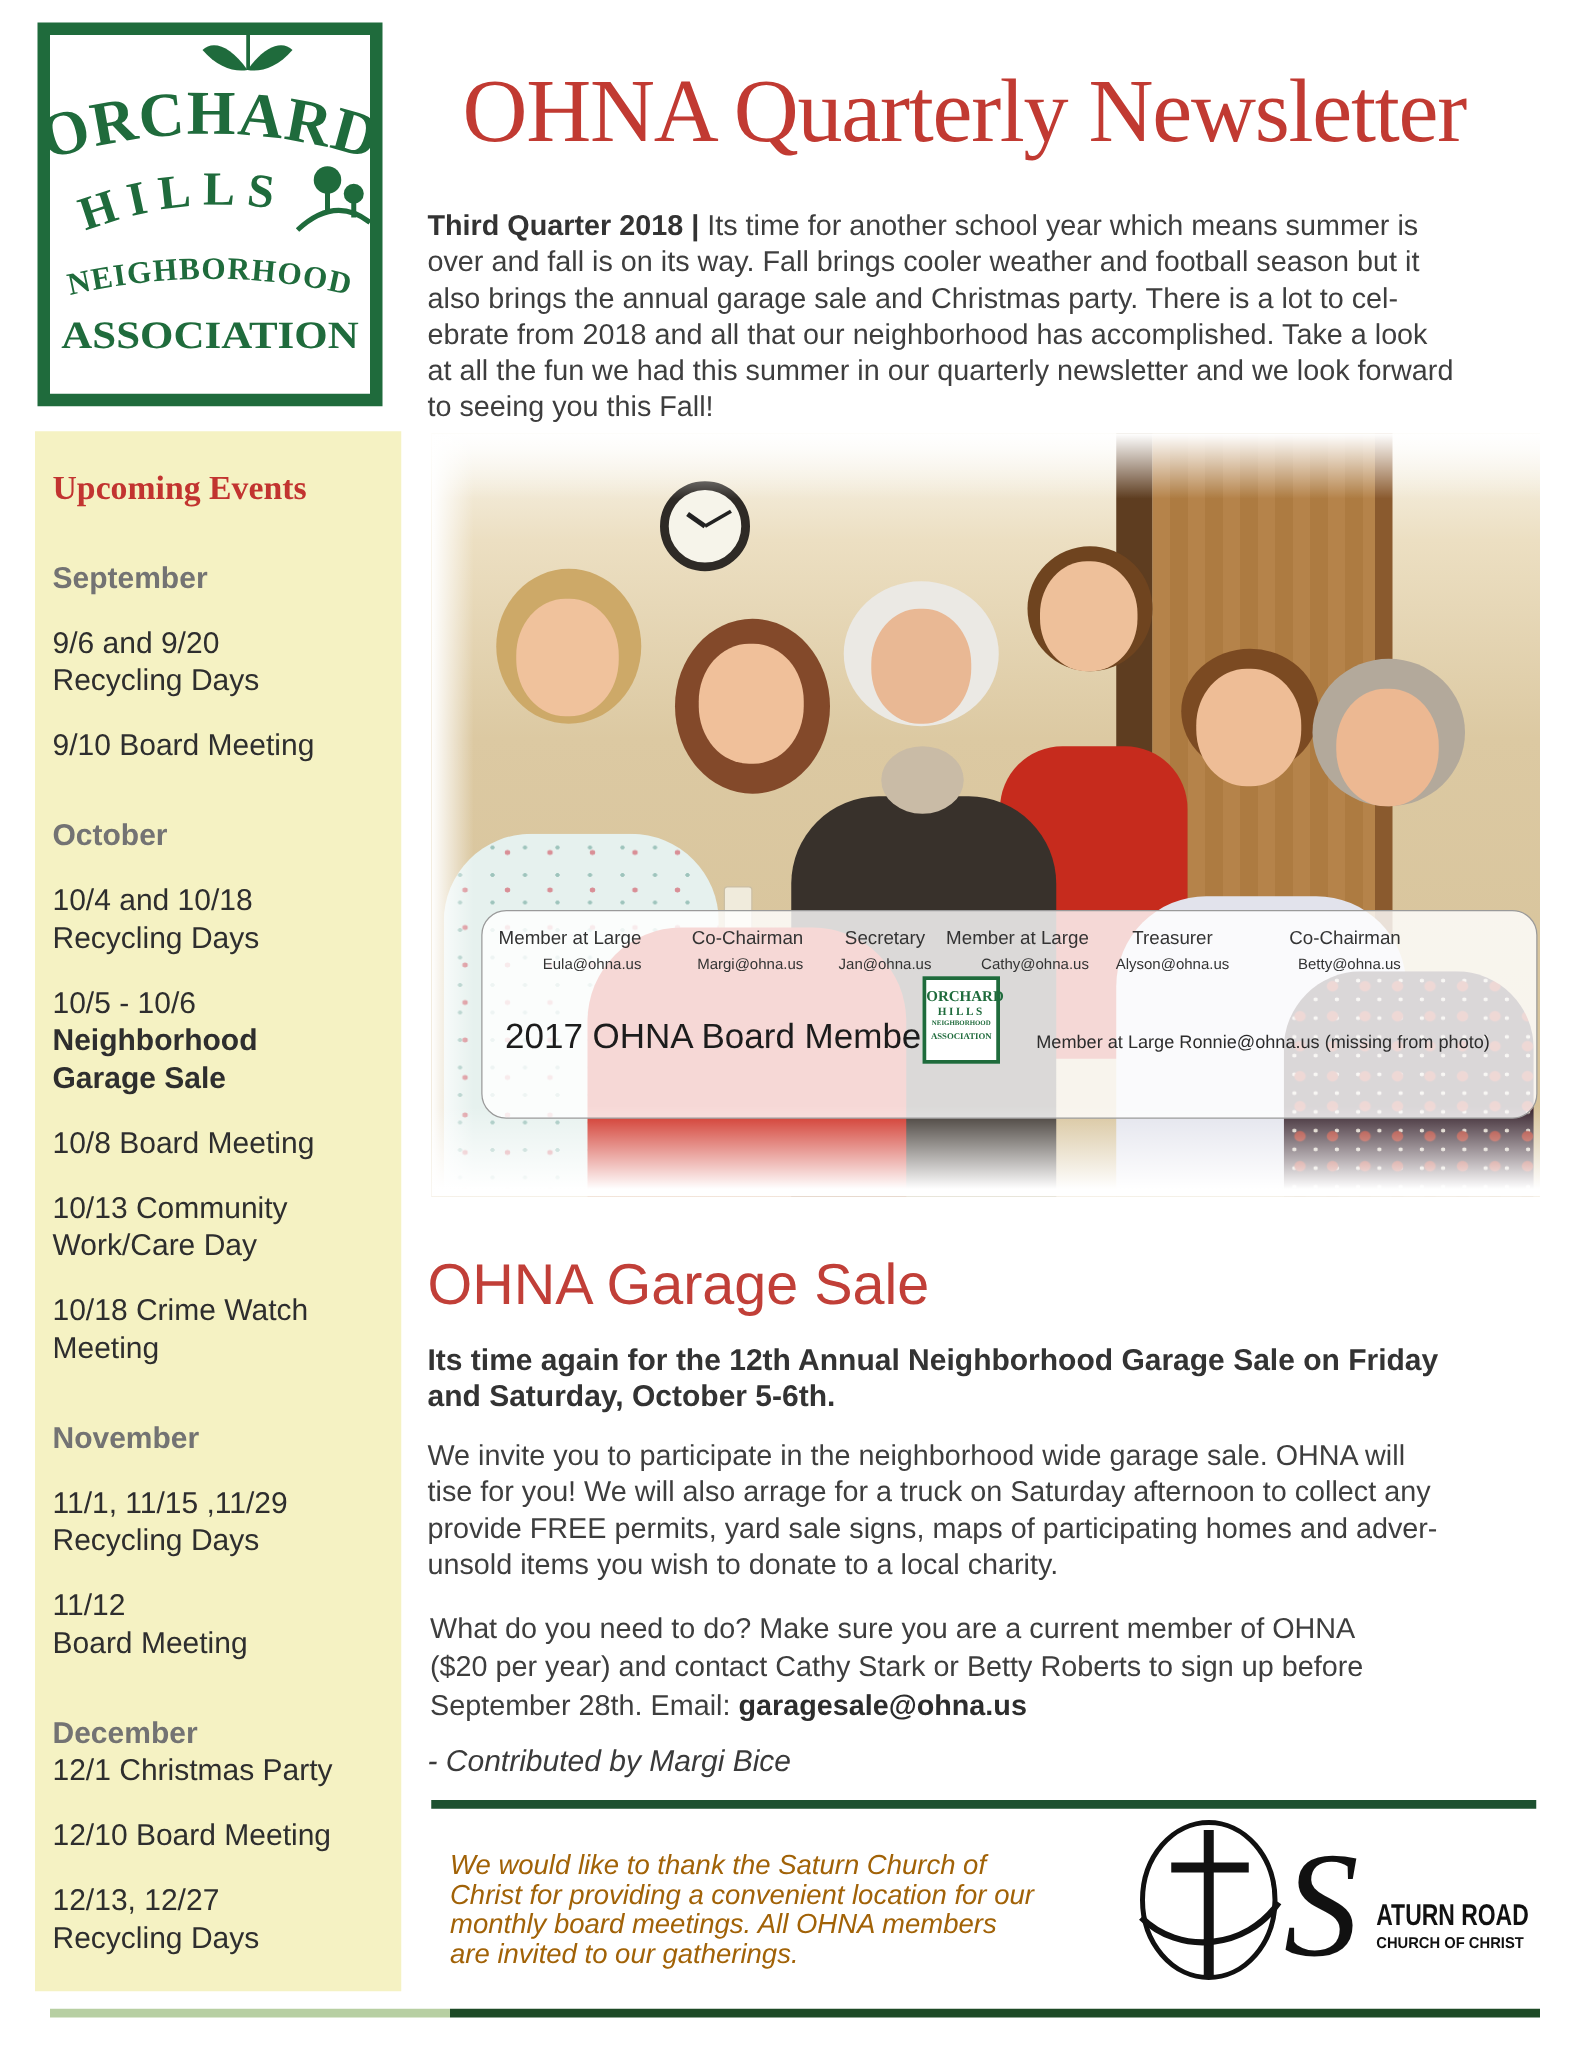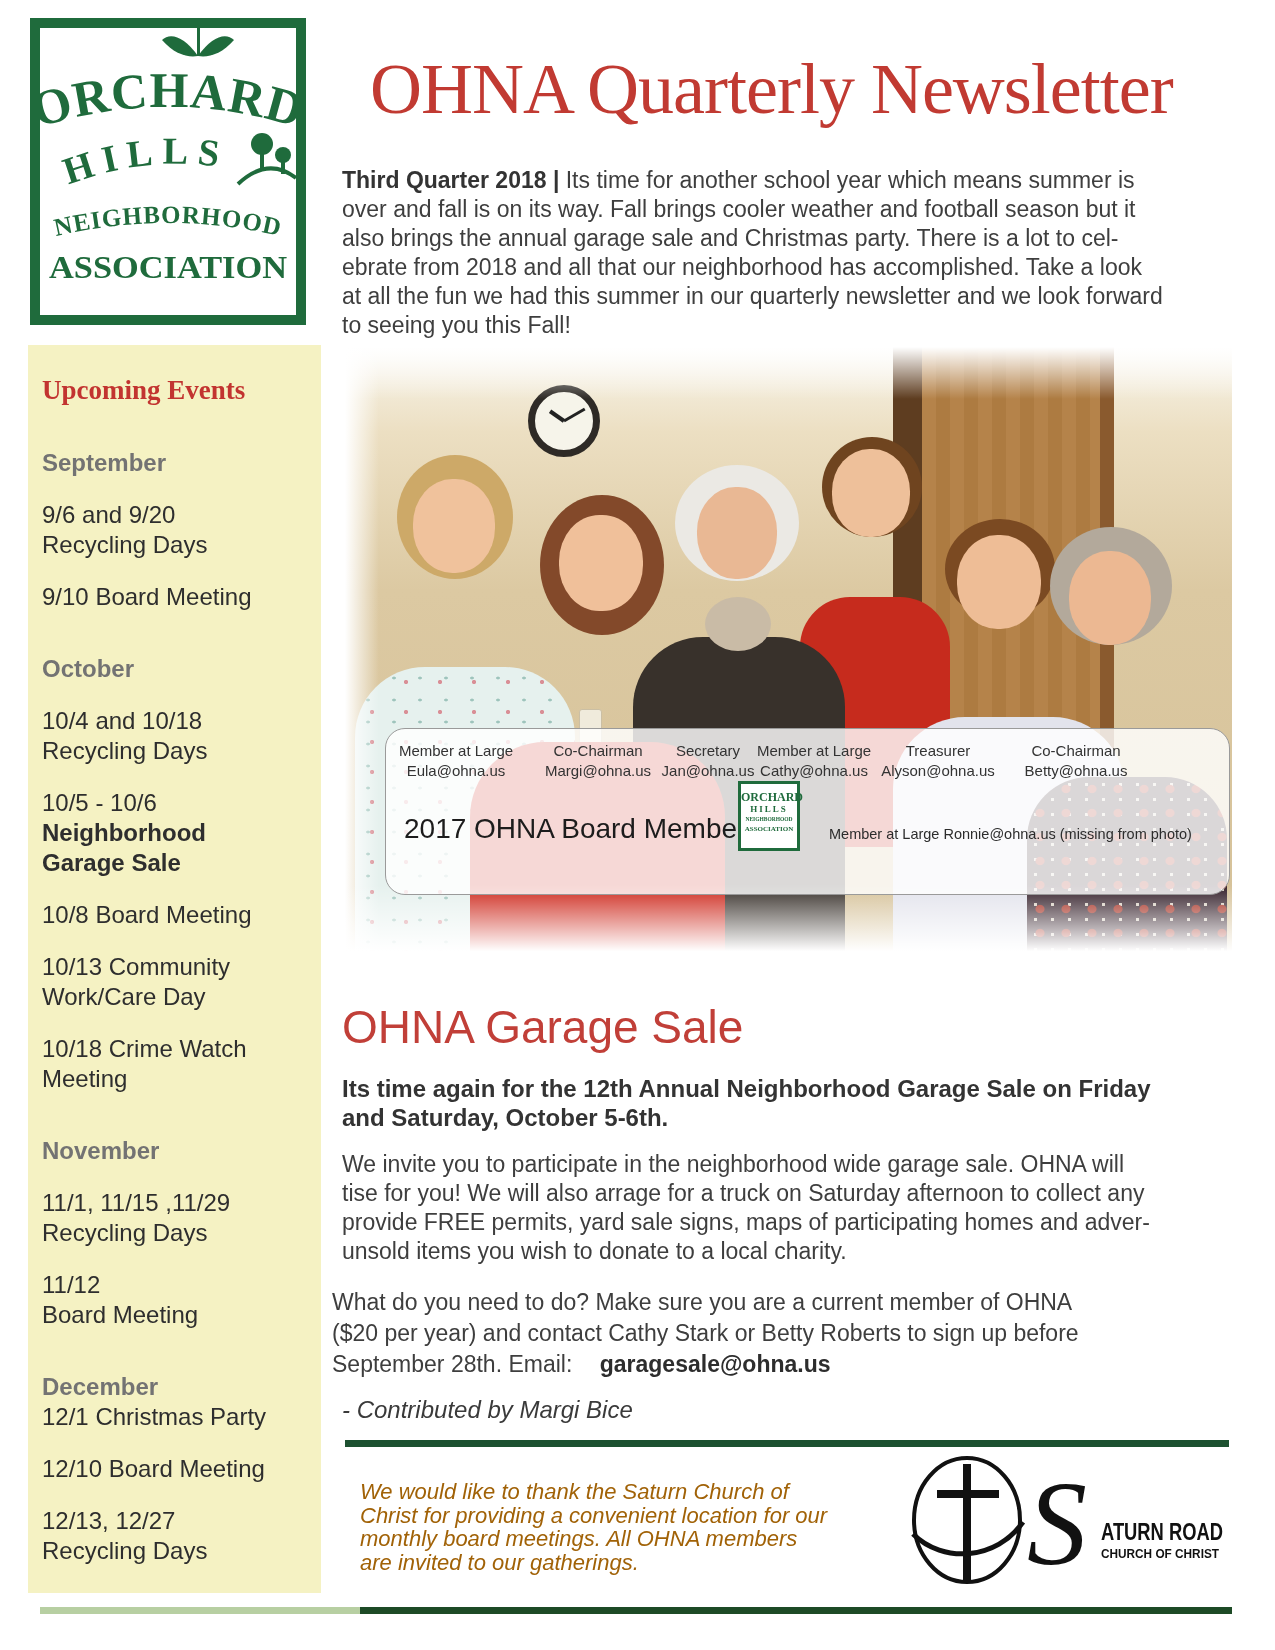--- a/index.html
+++ b/index.html
@@ -54,37 +54,37 @@
         background:linear-gradient(0deg,#ffffff 8%,rgba(255,255,255,0) 100%);}
   .photo-fade-left{position:absolute;left:0;top:0;width:34px;height:100%;
         background:linear-gradient(90deg,#ffffff 0%,rgba(255,255,255,0) 100%);}
 
   
   .caption-band{position:absolute;left:40px;top:381px;width:845px;height:167px;
                 background:rgba(255,255,255,0.82);border:1px solid #9a9a9a;border-radius:20px;
                 box-sizing:border-box;z-index:5;color:#333;}
   .member{position:absolute;top:12px;text-align:center;transform:translateX(-50%);}
   .member .role{font-size:15px;line-height:20px;white-space:nowrap;}
-  .member .email{font-size:15px;line-height:20px;white-space:nowrap;}
+  .member .email{font-size:12px;line-height:20px;white-space:nowrap;text-align:right;}
   .caption-title{position:absolute;left:18px;top:84px;font-size:28px;font-weight:400;color:#1c1c1c;white-space:nowrap;}
   .caption-note{position:absolute;left:443px;top:97px;font-size:14.5px;color:#2c2c2c;white-space:nowrap;}
   .mini-logo{position:absolute;left:352px;top:52px;width:62px;height:70px;border:3px solid #1f6b3c;
              background:#fff;box-sizing:border-box;text-align:center;color:#1f6b3c;
              font-family:"Liberation Serif",serif;font-weight:700;line-height:1;}
   .mini-logo .ml1{font-size:12px;margin-top:7px;}
   .mini-logo .ml2{font-size:9px;letter-spacing:2px;margin-top:2px;}
   .mini-logo .ml3{font-size:5.5px;margin-top:3px;}
   .mini-logo .ml4{font-size:7px;margin-top:3px;}
 
   
   .garage-heading{position:absolute;left:342px;top:1000px;font-size:46px;color:#c13f38;white-space:nowrap;}
   .garage-lead{position:absolute;left:342px;top:1074px;font-size:24px;font-weight:700;line-height:29px;color:#333;}
   .garage-p1{position:absolute;left:342px;top:1150px;font-size:23px;line-height:29px;}
-  .garage-p2{position:absolute;left:332px;top:1287px;font-size:23px;line-height:31px;}
-  .garage-p2 b{color:#2d2d2d;margin-left:21px;}
+  .garage-p2{position:absolute;left:344px;top:1287px;font-size:23px;line-height:31px;}
+  .garage-p2 b{color:#2d2d2d;}
   .contributed{position:absolute;left:342px;top:1396px;font-size:24px;font-style:italic;color:#3a3a3a;white-space:nowrap;}
 
   
   .rule{position:absolute;left:345px;top:1440px;width:884px;height:7px;background:#1d5130;}
   .thanks{position:absolute;left:360px;top:1480px;font-size:22px;line-height:23.5px;
           font-style:italic;color:#a16207;}
   .church-logo{position:absolute;left:905px;top:1448px;}
   .bar-light{position:absolute;left:40px;top:1607px;width:320px;height:7px;background:#b7cfa2;}
   .bar-dark{position:absolute;left:360px;top:1607px;width:872px;height:7px;background:#1d4a26;}
 </style>

